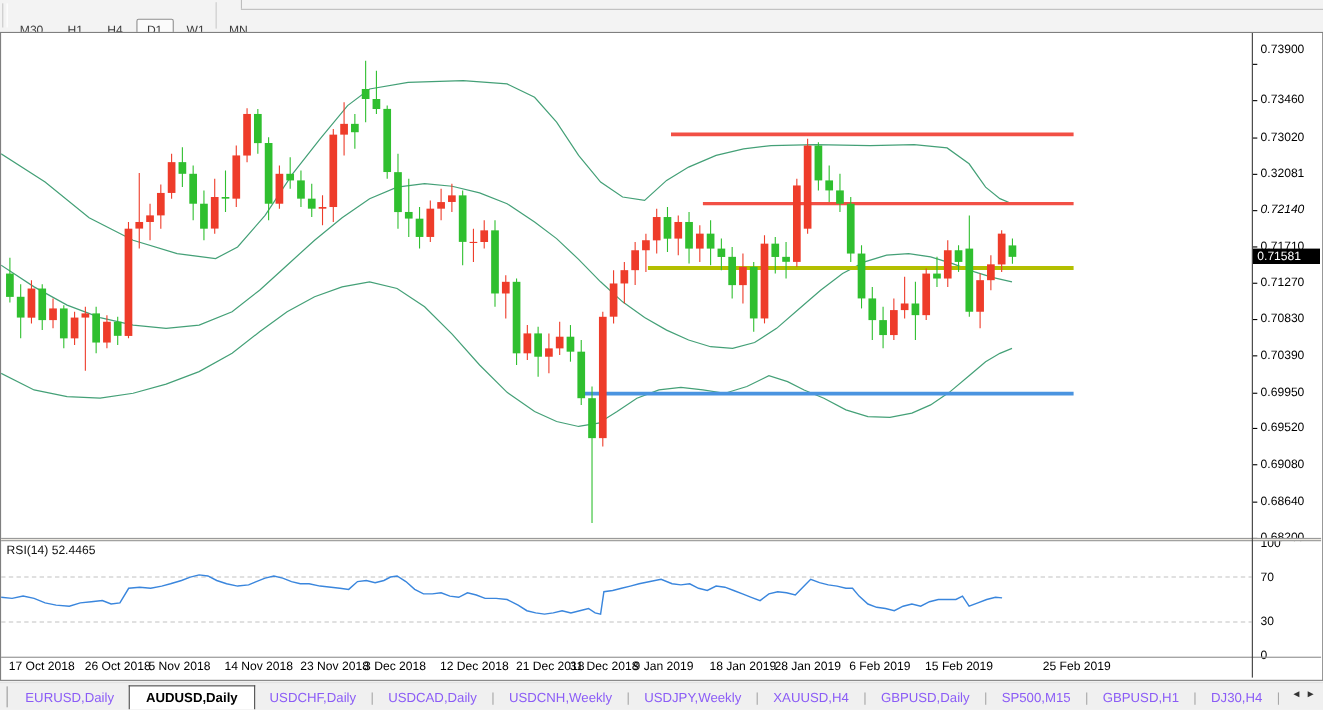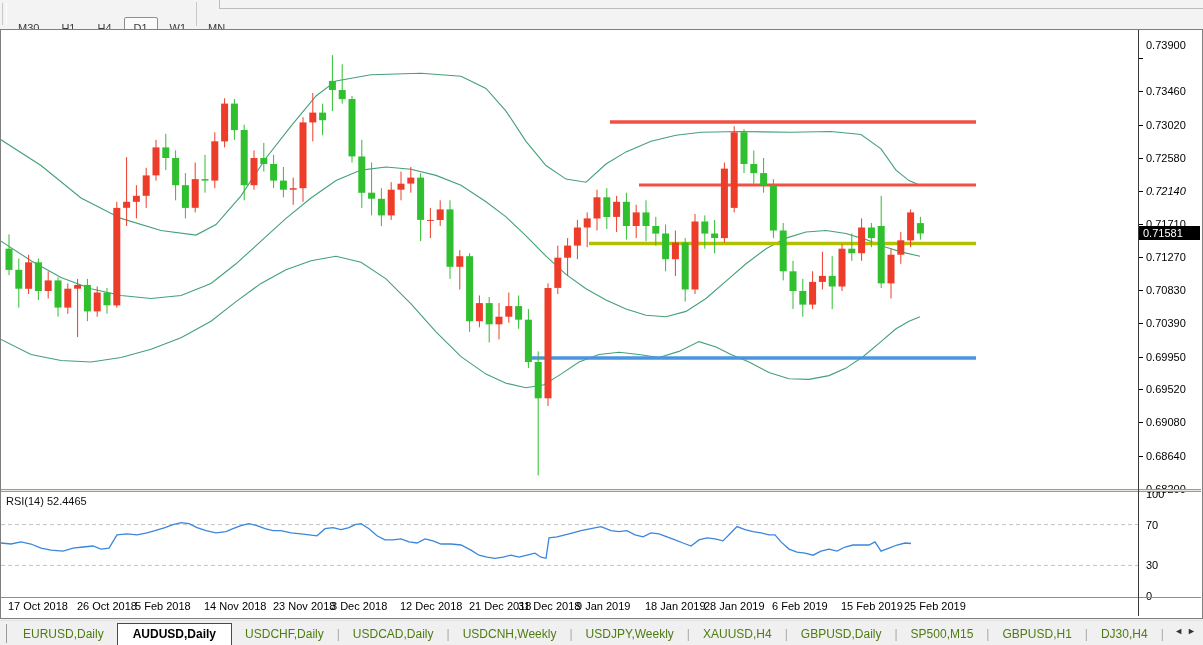--- a/index.html
+++ b/index.html
@@ -23,21 +23,21 @@
   #rsi-title{position:absolute;left:6px;top:495px;font-size:11px;color:#111;}
   .ylabel{position:absolute;left:1146px;font-size:11px;color:#000;}
   .ytick{position:absolute;left:1139px;width:4px;height:1px;background:#000;}
   .rlabel{position:absolute;left:1146px;font-size:11px;color:#000;}
   .dlabel{position:absolute;top:600px;font-size:11px;color:#000;white-space:nowrap;}
   #price-tag{position:absolute;left:1139px;width:57px;height:14px;background:#000;color:#fff;font-size:11px;line-height:14px;padding-left:4px;}
   svg{position:absolute;}
   
   #tabbar{position:absolute;left:0;top:620px;width:1203px;height:25px;background:#f0f0f0;border-top:1px solid #e3e3e3;}
   #tabstrip{position:absolute;left:10px;top:0;width:1160px;height:25px;overflow:hidden;white-space:nowrap;display:flex;align-items:center;}
-  .tab{display:inline-block;padding:3px 13px;font-size:12px;color:#4d7c0f;cursor:default;}
+  .tab{display:inline-block;padding:3px 13px;font-size:12px;color:#8b5cf6;cursor:default;}
   .tab.active{background:#ffffff;border:1px solid #4a4a4a;border-bottom:none;font-weight:bold;color:#000;padding:3px 15px 5px 15px;margin-top:1px;}
   .tab-sep{color:#a8a8a8;font-size:12px;}
   #tab-arrows{position:absolute;right:3px;top:5px;font-size:9px;color:#333;letter-spacing:4px;}
   #tabstrip-edge{position:absolute;left:6px;top:3px;width:1px;height:19px;background:#9a9a9a;}
 </style>
 </head>
 <body>
 
 <div id="screen">
 
@@ -268,21 +268,21 @@
   <div id="rsi-title">RSI(14) 52.4465</div>
 
   <div id="price-axis">
       <div class="ytick" style="top: 58px;"></div>
       <div class="ylabel" style="top: 39px;">0.73900</div>
       <div class="ytick" style="top: 91px;"></div>
       <div class="ylabel" style="top: 85px;">0.73460</div>
       <div class="ytick" style="top: 125px;"></div>
       <div class="ylabel" style="top: 119px;">0.73020</div>
       <div class="ytick" style="top: 158px;"></div>
-      <div class="ylabel" style="top: 152px;">0.72580</div>
+      <div class="ylabel" style="top: 152px;">0.32081</div>
       <div class="ytick" style="top: 191px;"></div>
       <div class="ylabel" style="top: 185px; font-style: italic;">0.72140</div>
       <div class="ytick" style="top: 224px;"></div>
       <div class="ylabel" style="top: 218px;">0.71710</div>
       <div class="ytick" style="top: 257px;"></div>
       <div class="ylabel" style="top: 251px;">0.71270</div>
       <div class="ytick" style="top: 290px;"></div>
       <div class="ylabel" style="top: 284px;">0.70830</div>
       <div class="ytick" style="top: 323px;"></div>
       <div class="ylabel" style="top: 317px;">0.70390</div>
@@ -300,33 +300,33 @@
   <div id="price-tag" style="top: 226px;">0.71581</div>
   <div id="rsi-axis">
       <div class="rlabel" style="top: 488px;">100</div>
       <div class="rlabel" style="top: 519px;">70</div>
       <div class="rlabel" style="top: 559px;">30</div>
       <div class="rlabel" style="top: 590px;">0</div>
     </div>
   <div id="date-axis">
       <div class="dlabel" style="left: 8px;">17 Oct 2018</div>
       <div class="dlabel" style="left: 77px;">26 Oct 2018</div>
-      <div class="dlabel" style="left: 135px;">5 Feb 2018</div>
+      <div class="dlabel" style="left: 135px;">5 Nov 2018</div>
       <div class="dlabel" style="left: 204px;">14 Nov 2018</div>
       <div class="dlabel" style="left: 273px;">23 Nov 2018</div>
       <div class="dlabel" style="left: 331px;">3 Dec 2018</div>
       <div class="dlabel" style="left: 400px;">12 Dec 2018</div>
       <div class="dlabel" style="left: 469px;">21 Dec 2018</div>
       <div class="dlabel" style="left: 518px;">31 Dec 2018</div>
       <div class="dlabel" style="left: 576px;">9 Jan 2019</div>
       <div class="dlabel" style="left: 645px;">18 Jan 2019</div>
       <div class="dlabel" style="left: 704px;">28 Jan 2019</div>
       <div class="dlabel" style="left: 772px;">6 Feb 2019</div>
       <div class="dlabel" style="left: 841px;">15 Feb 2019</div>
-      <div class="dlabel" style="left: 860px; padding-left: 44px;">25 Feb 2019</div>
+      <div class="dlabel" style="left: 904px; padding-left: 44px;">25 Feb 2019</div>
     </div>
 
   <div id="panel-divider"></div>
   <div id="date-divider"></div>
   <div id="axis-vline"></div>
 
   <div id="tabbar">
     <div id="tabstrip-edge"></div>
     <div id="tabstrip">
         <div class="tab">EURUSD,Daily</div>

